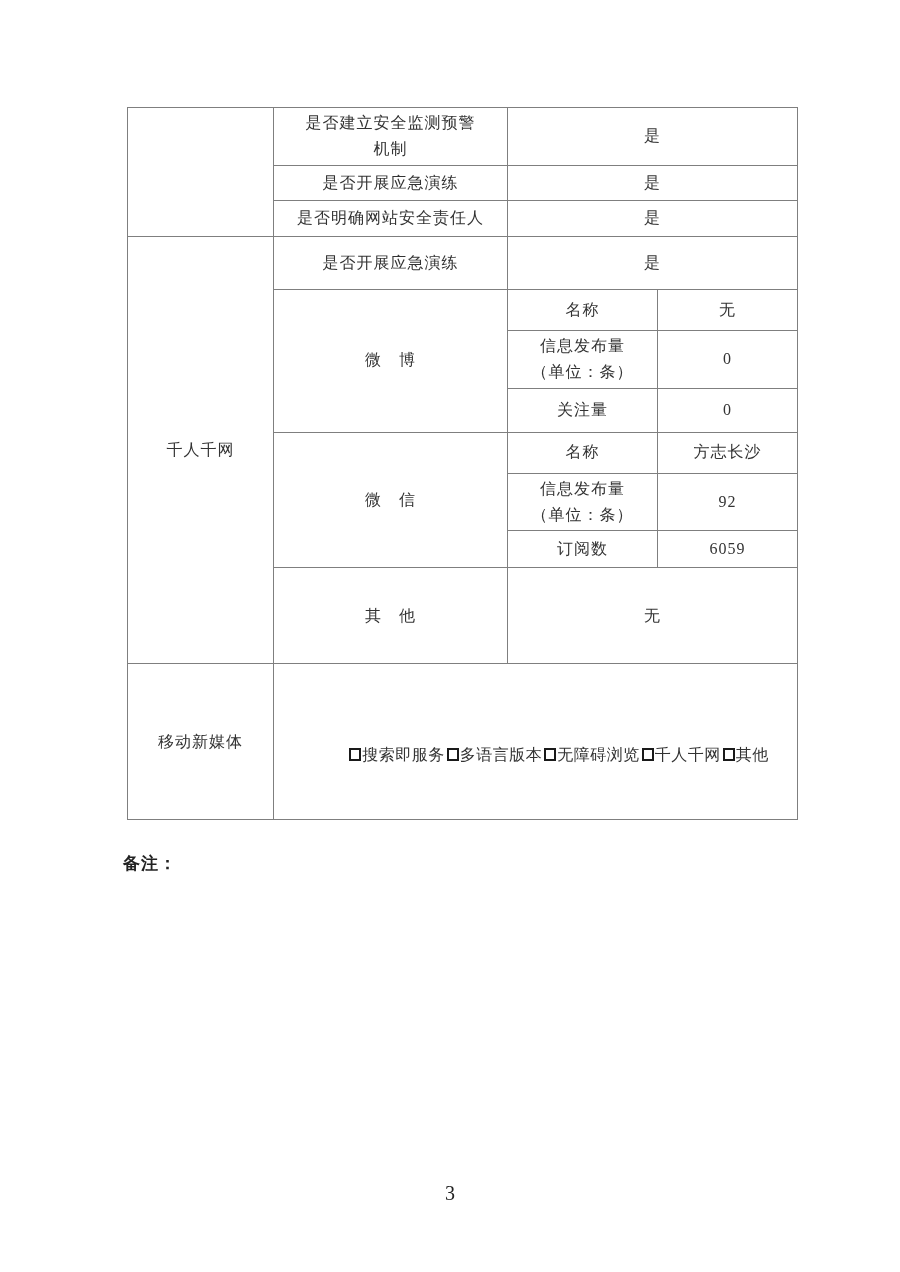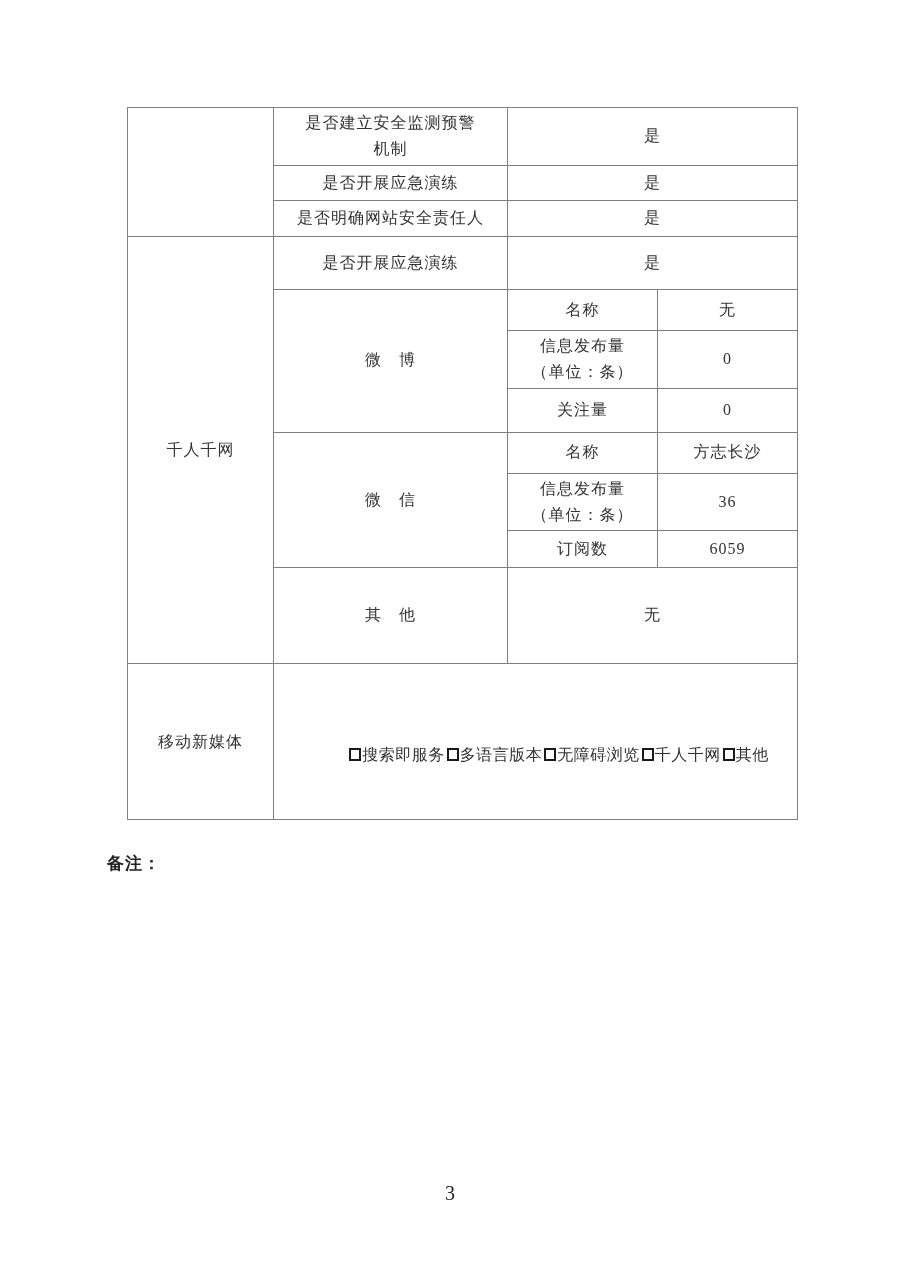--- a/index.html
+++ b/index.html
@@ -41,38 +41,38 @@
   tr.r1  { height: 56px; }
   tr.r2  { height: 35px; }
   tr.r3  { height: 36px; margin-top: 46px; }
   tr.r4  { height: 53px; }
   tr.r5  { height: 41px; }
   tr.r6  { height: 55px; }
   tr.r7  { height: 44px; }
   tr.r8  { height: 41px; }
   tr.r9  { height: 57px; }
   tr.r10 { height: 37px; }
-  tr.r11 { height: 96px; font-family: Liberation Mono, monospace; }
+  tr.r11 { height: 96px; }
   tr.r12 { height: 156px; }
 
   .opts { white-space: nowrap; letter-spacing: 0.5px; margin-left: 47px; }
   .cb {
     display: inline-block;
     width: 12px;
     height: 13px;
     border: 2px solid #1a1a1a;
     background: #ffffff;
     vertical-align: -1px;
     margin: 0 1px 0 2px;
   }
   .opt:first-child .cb { margin-left: 0; }
 
   .remarks {
     position: absolute;
-    left: 107px;
+    left: 123px;
     top: 852px;
     font-size: 17px;
     font-weight: bold;
     letter-spacing: 1px;
     color: #222222;
   }
   .page-number {
     position: absolute;
     left: 0;
     top: 1182px;
@@ -132,21 +132,21 @@
           <td>0</td>
         </tr>
         <tr class="r8">
           <td rowspan="3">微　信</td>
           <td>名称</td>
           <td>方志长沙</td>
         </tr>
         <tr class="r9">
           <td>信息发布量
 （单位：条）</td>
-          <td>36</td>
+          <td>92</td>
         </tr>
         <tr class="r10">
           <td>订阅数</td>
           <td>6059</td>
         </tr>
         <tr class="r11">
           <td>其　他</td>
           <td colspan="2">无</td>
         </tr>
 

